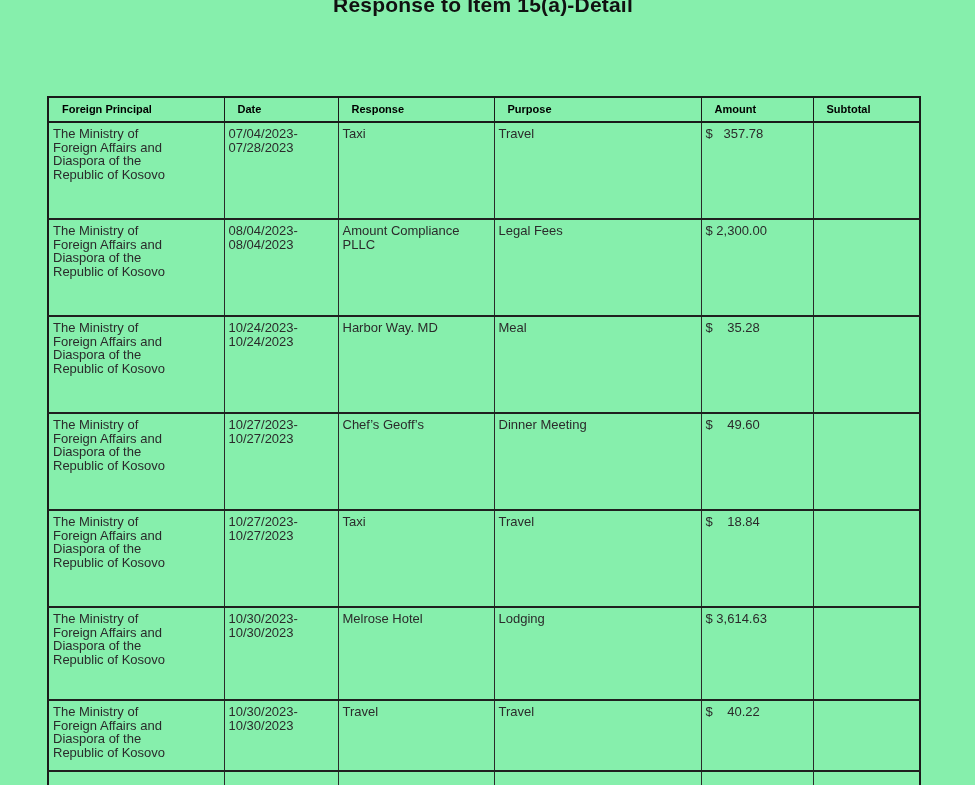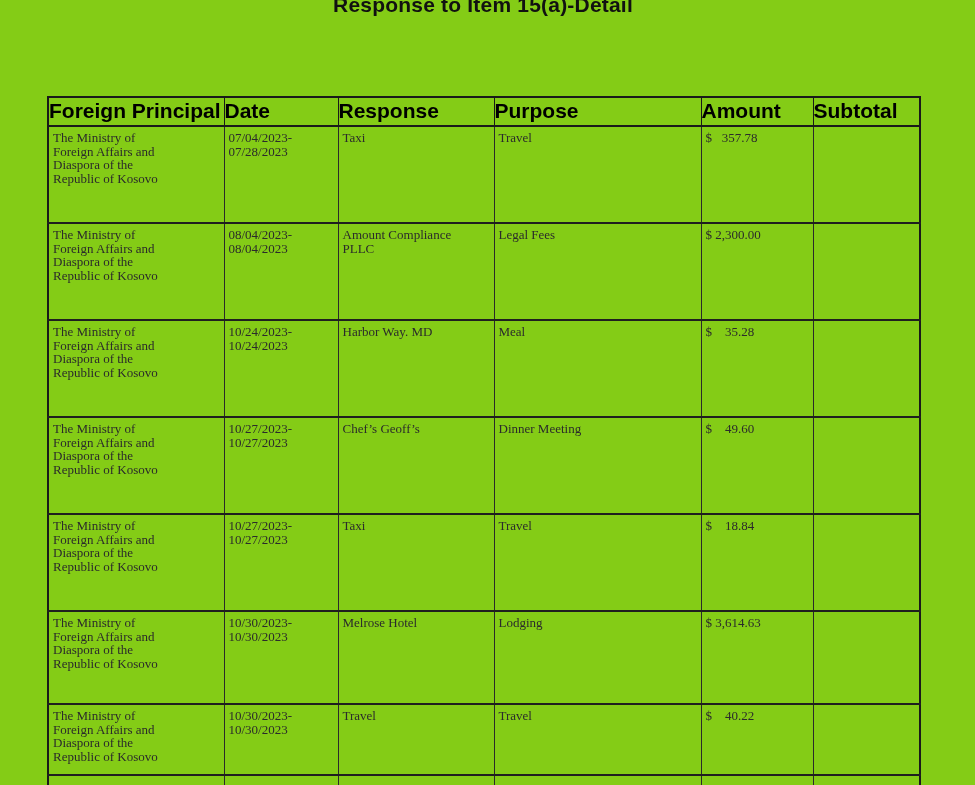--- a/index.html
+++ b/index.html
@@ -4,21 +4,21 @@
 <style>
   html, body {
     margin: 0;
     padding: 0;
     background: #ffffff;
   }
   .page {
     position: relative;
     width: 975px;
     height: 785px;
-    background: #84cc16;
+    background: #86efac;
     overflow: hidden;
     font-family: "Liberation Sans", sans-serif;
     color: #1a1a1a;
   }
   .doc-title {
     position: absolute;
     top: -7px;
     left: 47px;
     width: 872px;
     text-align: center;
@@ -40,34 +40,34 @@
   }
   col.c-principal { width: 176px; }
   col.c-date      { width: 114px; }
   col.c-recipient { width: 156px; }
   col.c-purpose   { width: 207px; }
   col.c-amount    { width: 112px; }
   col.c-subtotal  { width: 107px; }
 
   .detail-table th {
     font-family: "Liberation Sans", sans-serif;
-    font-size: 21px;
+    font-size: 11px;
     font-weight: 700;
     color: #000000;
     text-align: left;
     vertical-align: middle;
-    padding: 1px 3px 2px 0;
+    padding: 1px 3px 2px 13px;
     border: 1px solid #1a1a1a;
     border-bottom: 2px solid #1a1a1a;
     height: 20px;
     white-space: nowrap;
     overflow: hidden;
   }
   .detail-table td {
-    font-family: Liberation Serif, serif;
+    font-family: Liberation Sans, sans-serif;
     font-size: 13px;
     line-height: 13.5px;
     color: #2b2b2b;
     vertical-align: top;
     text-align: left;
     padding: 4px 3px 0 4px;
     border: 1px solid #2a2a2a;
     border-bottom: 2px solid #1f1f1f;
     white-space: pre-wrap;
     overflow: hidden;

